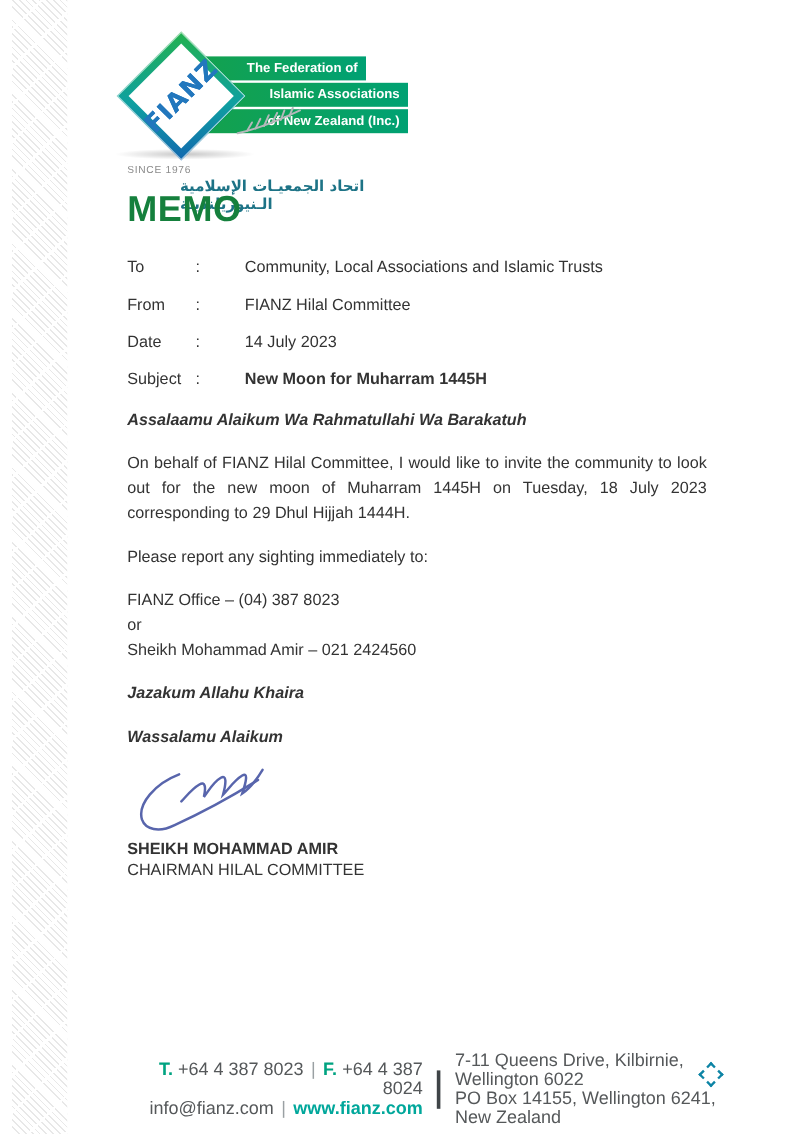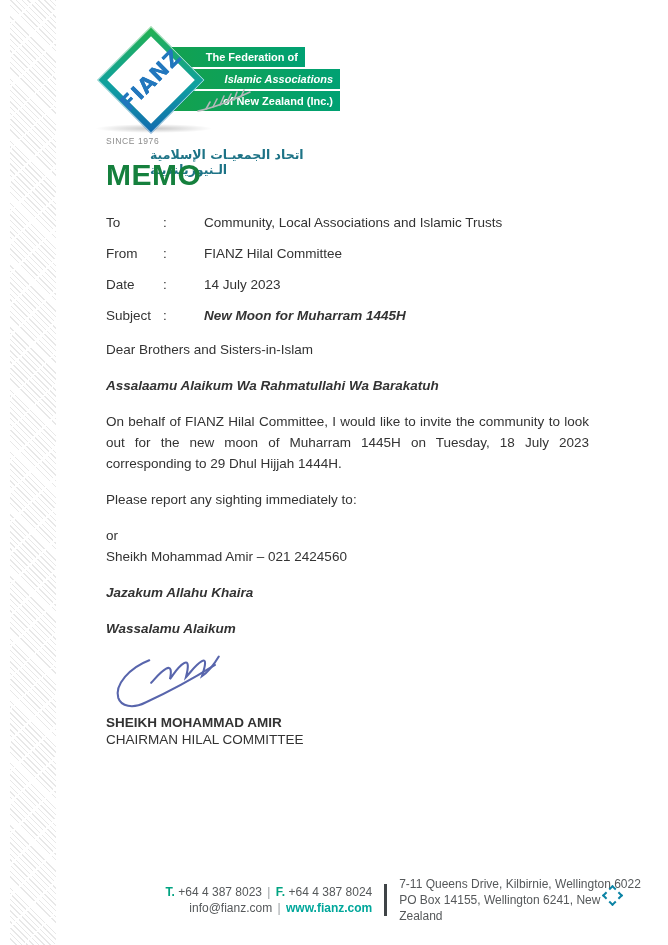--- a/index.html
+++ b/index.html
@@ -16,21 +16,21 @@
       repeating-linear-gradient(-45deg, #ffffff 0 2px, transparent 2px 22px),
       repeating-linear-gradient(45deg,  #e6e6e6 0 1px, #ffffff 1px 4px);
     opacity:.9;
   }
 
   
   .banner { position:absolute; height:20px; line-height:20px; color:#fff;
     font-weight:700; font-size:11px; text-align:right; padding-right:7px;
     background:linear-gradient(90deg,#15a14b,#00a173); }
   .banner-1 { left:158px; top:47px;  width:147px; }
-  .banner-2 { left:170px; top:69px;  width:170px;font-style:italic; }
+  .banner-2 { left:170px; top:69px;  width:170px; }
   .banner-3 { left:163px; top:91px;  width:177px; }
 
   .fern { position:absolute; left:196px; top:88px; z-index:3; }
 
   .logo-shadow { position:absolute; left:95px; top:124px; width:118px; height:9px;
     background:radial-gradient(ellipse at center, rgba(0,0,0,.22), rgba(0,0,0,0) 70%); }
 
   .logo-diamond { position:absolute; left:113px; top:42px; width:76px; height:76px;
     transform:rotate(45deg); background:linear-gradient(135deg,#23b14e,#0fa0a0 55%,#1268b0);
     z-index:2; display:flex; align-items:center; justify-content:center;
@@ -49,32 +49,32 @@
 
   
   .content { position:absolute; left:106px; top:160px; width:483px;
     font-size:13.5px; line-height:21px; color:#333; }
   .memo-title { font-size:30px; font-weight:700; color:#15803d; line-height:1;
     margin-bottom:24px; letter-spacing:.5px; }
   .field-row { display:flex; line-height:17px; margin-bottom:14px;justify-content:flex-end; }
   .field-label { width:57px; }
   .field-colon { width:41px; }
   .field-value { flex:1; }
-  .field-value.bold { font-weight:700;font-style:italic; }
+  .field-value.bold { font-weight:700; }
   .para  { margin-top:15px; }
   .italic { font-style:italic;font-weight:bold; }
   .justify { text-align:justify; }
   .contact-block { margin-top:15px; }
   .signature { margin-top:10px; height:62px; }
   .sig-name  { font-weight:700; margin-top:4px; line-height:16px; }
   .sig-title { line-height:16px; margin-top:1px; }
 
   
   .footer { position:absolute; left:0; top:876px; width:627px; height:60px;
-    font-size:12px; line-height:16px; color:#55585a;margin-left:20px; }
+    font-size:15px; line-height:16px; color:#55585a; }
   .footer-inner { display:flex; align-items:center; margin-left:118px; }
   .f-left  { width:242px; text-align:right; }
   .f-divider { width:3px; height:32px; background:#3f4447; margin:0 12px; }
   .f-right { width:256px; text-align:left; }
   .accent { color:#00a381; font-weight:700; }
   .web    { color:#00a79b; font-weight:700; }
   .sep    { color:#9aa0a3; padding:0 2px; }
   .f-diamond { position:absolute; right:27px; top:12px; width:15px; height:15px;
     border:2.5px dashed #0d84a5; transform:rotate(45deg); }
 </style>
@@ -133,26 +133,26 @@
         <span class="field-colon">:</span>
         <span class="field-value">14 July 2023</span>
       </div>
       <div class="field-row">
         <span class="field-label">Subject</span>
         <span class="field-colon">:</span>
         <span class="field-value bold">New Moon for Muharram 1445H</span>
       </div>
     </div>
 
-    <p class="para">Dear Brothers and Sisters-in-Islam</p>
     <p class="para italic">Assalaamu Alaikum Wa Rahmatullahi Wa Barakatuh</p>
     <p class="para justify">On behalf of FIANZ Hilal Committee, I would like to invite the community to look out for the new moon of Muharram 1445H on Tuesday, 18 July 2023 corresponding to 29 Dhul Hijjah 1444H.</p>
     <p class="para">Please report any sighting immediately to:</p>
 
     <div class="contact-block">
+      <div>FIANZ Office – (04) 387 8023</div>
       <div>or</div>
       <div>Sheikh Mohammad Amir – 021 2424560</div>
     </div>
 
     <p class="para italic">Jazakum Allahu Khaira</p>
     <p class="para italic">Wassalamu Alaikum</p>
 
     <div class="signature">
       <svg width="126" height="62" viewBox="0 0 130 66">
         <g stroke="#4a58a5" stroke-width="2.2" fill="none" stroke-linecap="round" opacity="0.92">

